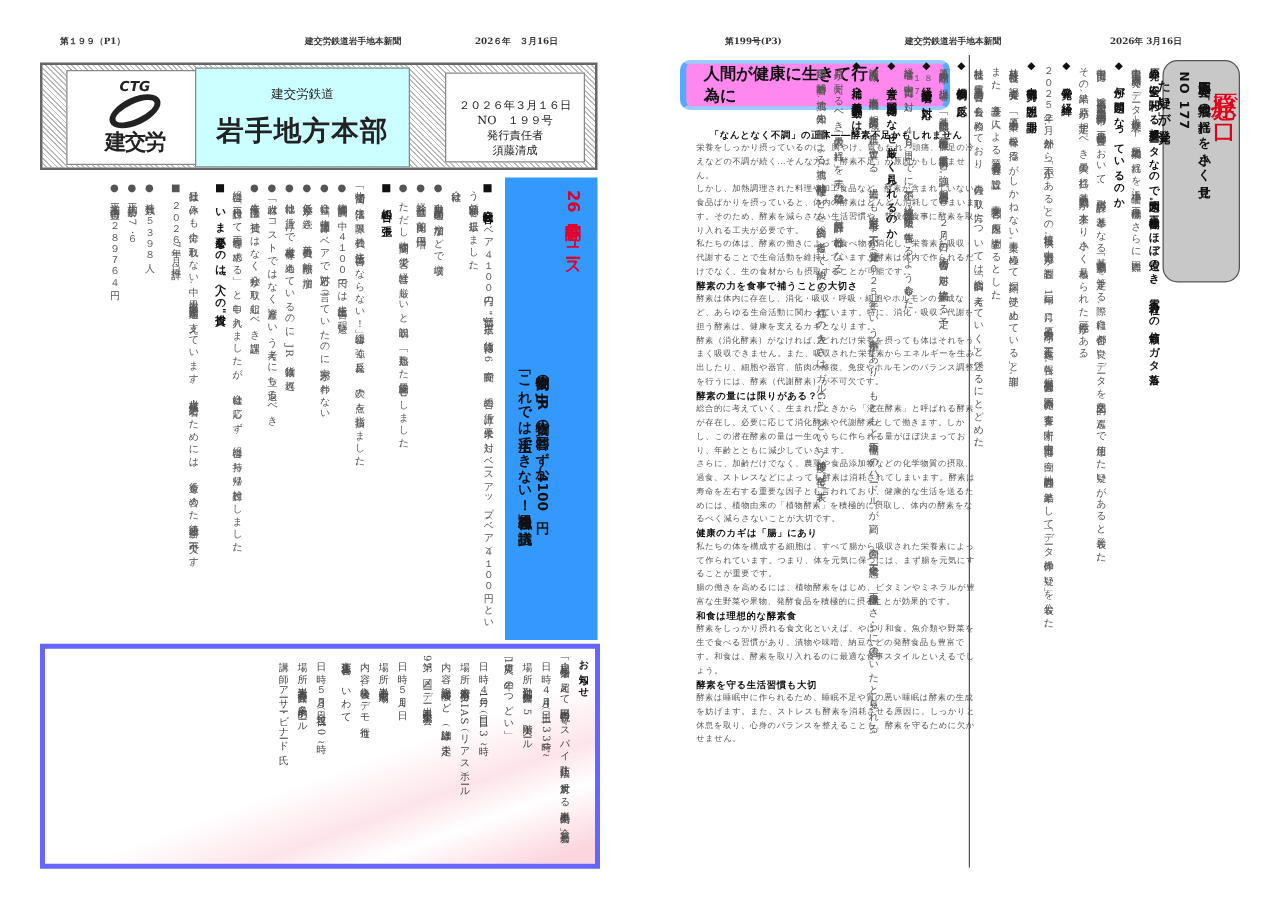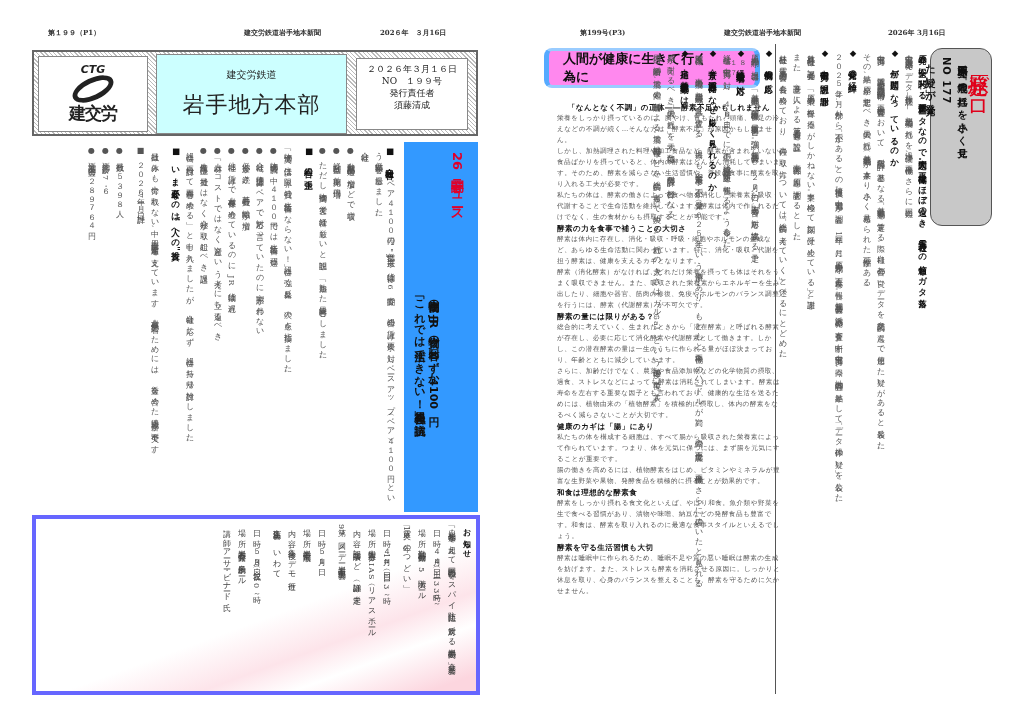--- a/index.html
+++ b/index.html
@@ -8,31 +8,31 @@
 
   .page { position: absolute; top: 0; height: 724px; width: 512px; }
   .page-left { left: 0; }
   .page-right { left: 512px; }
 
   .running-head { position: absolute; top: 28px; font-size: 7px; font-weight: bold; color: #333; white-space: nowrap; }
 
   
   .masthead { position: absolute; left: 32px; top: 50px; width: 446px; height: 86px;
     border: 2px solid #666; background: repeating-linear-gradient(45deg,#fff 0 2px,#bbb 2px 3px); }
-  .mh-logo { position: absolute; left: 4px; top: 4px; width: 110px; height: 76px; background: #fff; border: 1px solid #888;
+  .mh-logo { position: absolute; left: 19px; top: 4px; width: 110px; height: 76px; background: #fff; border: 1px solid #888;
     display: flex; flex-direction: column; align-items: center; justify-content: center; }
   .mh-logo .ctg { font-family: "DejaVu Sans", sans-serif; font-style: italic; font-weight: bold; font-size: 11px; }
   .mh-logo .swoosh { width: 44px; height: 22px; border: 5px solid #222; border-radius: 50%; transform: rotate(-25deg); margin: 2px 0; }
   .mh-logo .kenko { font-family: "DejaVu Sans", sans-serif; font-weight: bold; font-size: 17px; letter-spacing: -1px; }
-  .mh-title { position: absolute; left: 122px; top: 2px; width: 191px; height: 80px; background: #ccffff; border: 1px solid #888;
+  .mh-title { position: absolute; left: 122px; top: 2px; width: 172px; height: 80px; background: #ccffff; border: 1px solid #888;
     display: flex; flex-direction: column; align-items: center; justify-content: center; }
   .mh-title .sub { font-size: 10px; margin-bottom: 8px; }
-  .mh-title .main { font-family: "DejaVu Sans", sans-serif; font-weight: normal; font-size: 22px; letter-spacing: 1px; }
+  .mh-title .main { font-family: "DejaVu Sans", sans-serif; font-weight: bold; font-size: 22px; letter-spacing: 1px; }
   .mh-info { position: absolute; left: 322px; top: 6px; width: 112px; height: 72px; background: #fff; border: 1px solid #888;
-    text-align: center; font-size: 9px; line-height: 12px; padding-top: 4px; }
+    text-align: center; font-size: 9px; line-height: 12px; padding-top: 20px; }
 
   
   .vtext { writing-mode: vertical-rl; font-size: 8px; line-height: 11px; letter-spacing: 1px; color: #555; position: absolute; }
   .vtext .h { font-family: "DejaVu Sans", sans-serif; font-weight: bold; color: #111; font-size: 8.5px; }
   .vtext p { margin-left: 3px; }
 
   .left-article { right: 116px; top: 146px; height: 360px; width: 360px; }
 
   .blue-banner { position: absolute; left: 404px; top: 142px; width: 74px; height: 370px; background: #3399ff; }
   .blue-banner .tag { position: absolute; right: 12px; top: 10px; writing-mode: vertical-rl; color: #e0002a; font-family: "DejaVu Sans", sans-serif; font-weight: bold; font-size: 13px; }

